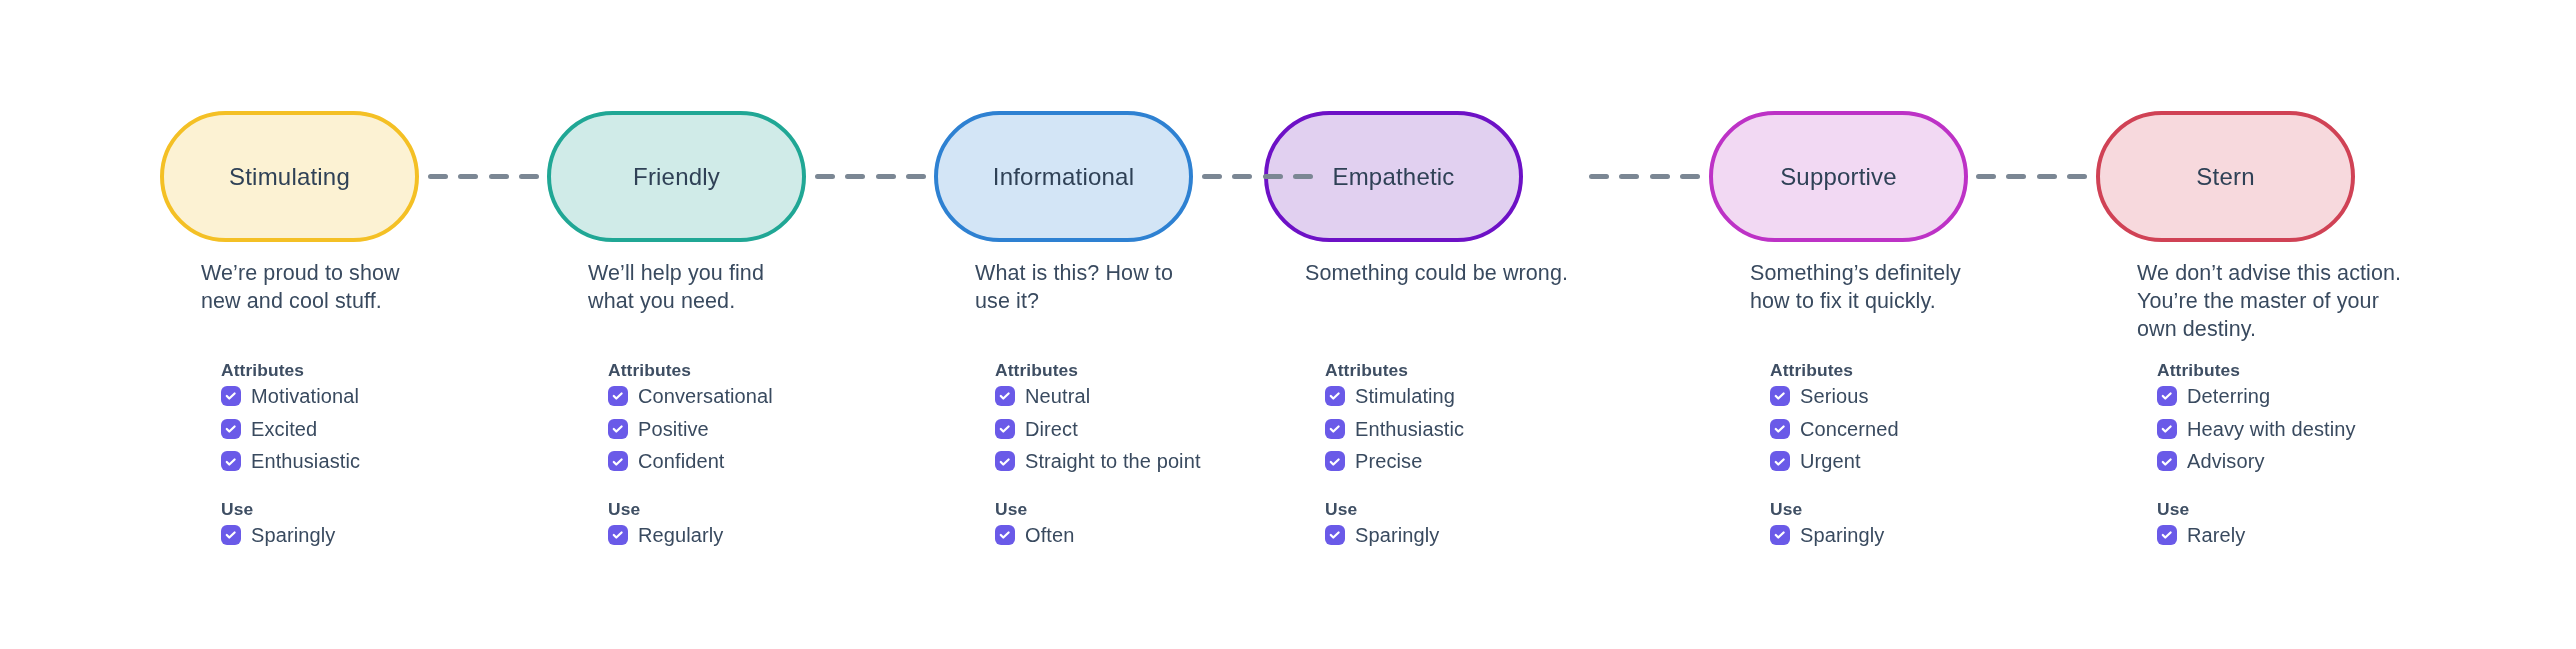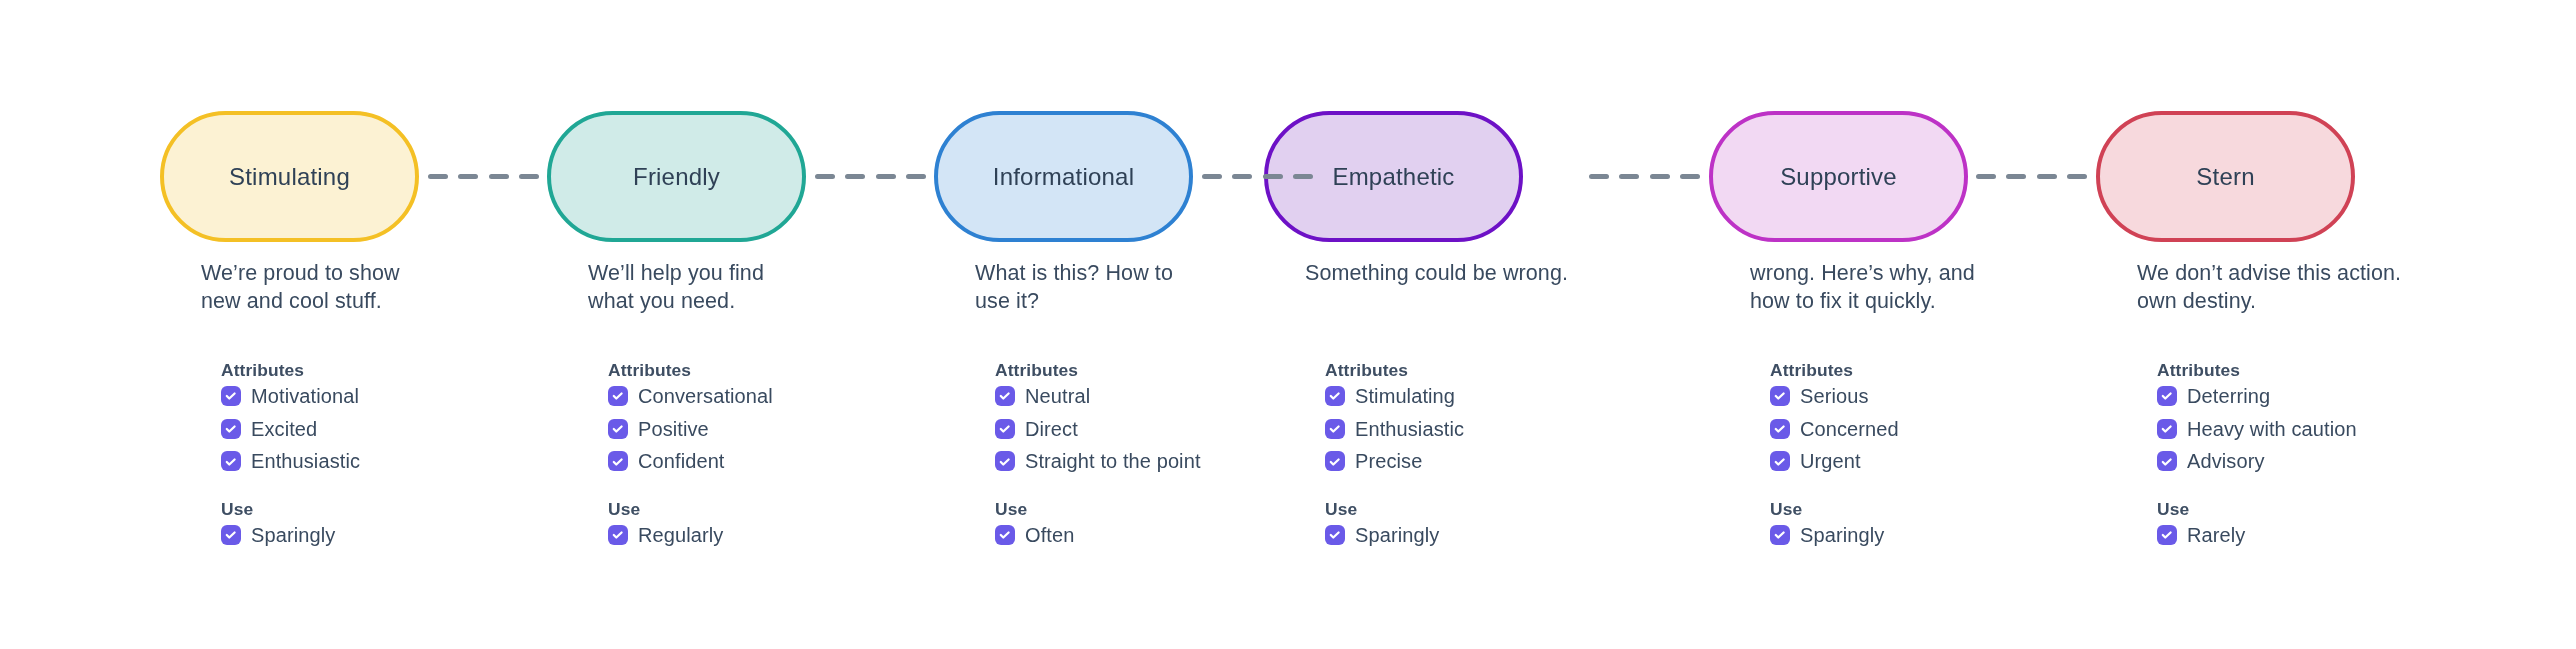--- a/index.html
+++ b/index.html
@@ -315,21 +315,21 @@
         <span class="check-label">Sparingly</span>
       </div>
     </div>
   </div>
 
   <div class="col col4">
     <div class="pill">
       <span>Supportive</span>
     </div>
     <div class="desc">
-      <div>wrong. Here’s why, and</div>
+      <div>Something’s definitely</div>
       <div>how to fix it quickly.</div>
     </div>
     <div class="attrs">
       <div class="section-header">Attributes</div>
       <div class="check-row first">
         <span class="checkbox">
             <svg viewBox="0 0 24 24">
               <path d="M5 12.5l4.5 4.5L19 8" stroke="#ffffff" stroke-width="4" fill="none" stroke-linecap="round" stroke-linejoin="round"></path>
             </svg>
           </span>
@@ -364,39 +364,40 @@
       </div>
     </div>
   </div>
 
   <div class="col col5">
     <div class="pill">
       <span>Stern</span>
     </div>
     <div class="desc">
       <div>We don’t advise this action.</div>
+      <div>You’re the master of your</div>
       <div>own destiny.</div>
     </div>
     <div class="attrs">
       <div class="section-header">Attributes</div>
       <div class="check-row first">
         <span class="checkbox">
             <svg viewBox="0 0 24 24">
               <path d="M5 12.5l4.5 4.5L19 8" stroke="#ffffff" stroke-width="4" fill="none" stroke-linecap="round" stroke-linejoin="round"></path>
             </svg>
           </span>
         <span class="check-label">Deterring</span>
       </div>
       <div class="check-row">
         <span class="checkbox">
             <svg viewBox="0 0 24 24">
               <path d="M5 12.5l4.5 4.5L19 8" stroke="#ffffff" stroke-width="4" fill="none" stroke-linecap="round" stroke-linejoin="round"></path>
             </svg>
           </span>
-        <span class="check-label">Heavy with caution</span>
+        <span class="check-label">Heavy with destiny</span>
       </div>
       <div class="check-row">
         <span class="checkbox">
             <svg viewBox="0 0 24 24">
               <path d="M5 12.5l4.5 4.5L19 8" stroke="#ffffff" stroke-width="4" fill="none" stroke-linecap="round" stroke-linejoin="round"></path>
             </svg>
           </span>
         <span class="check-label">Advisory</span>
       </div>
     </div>

